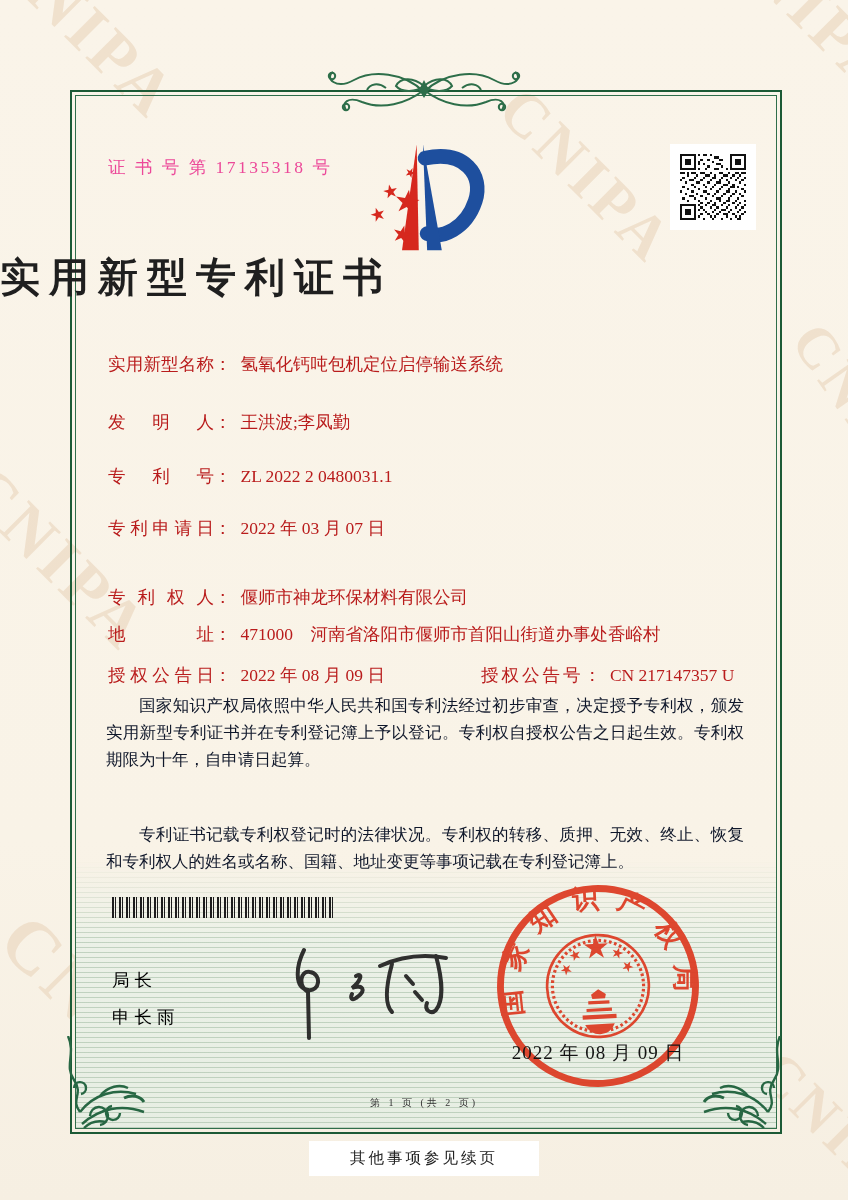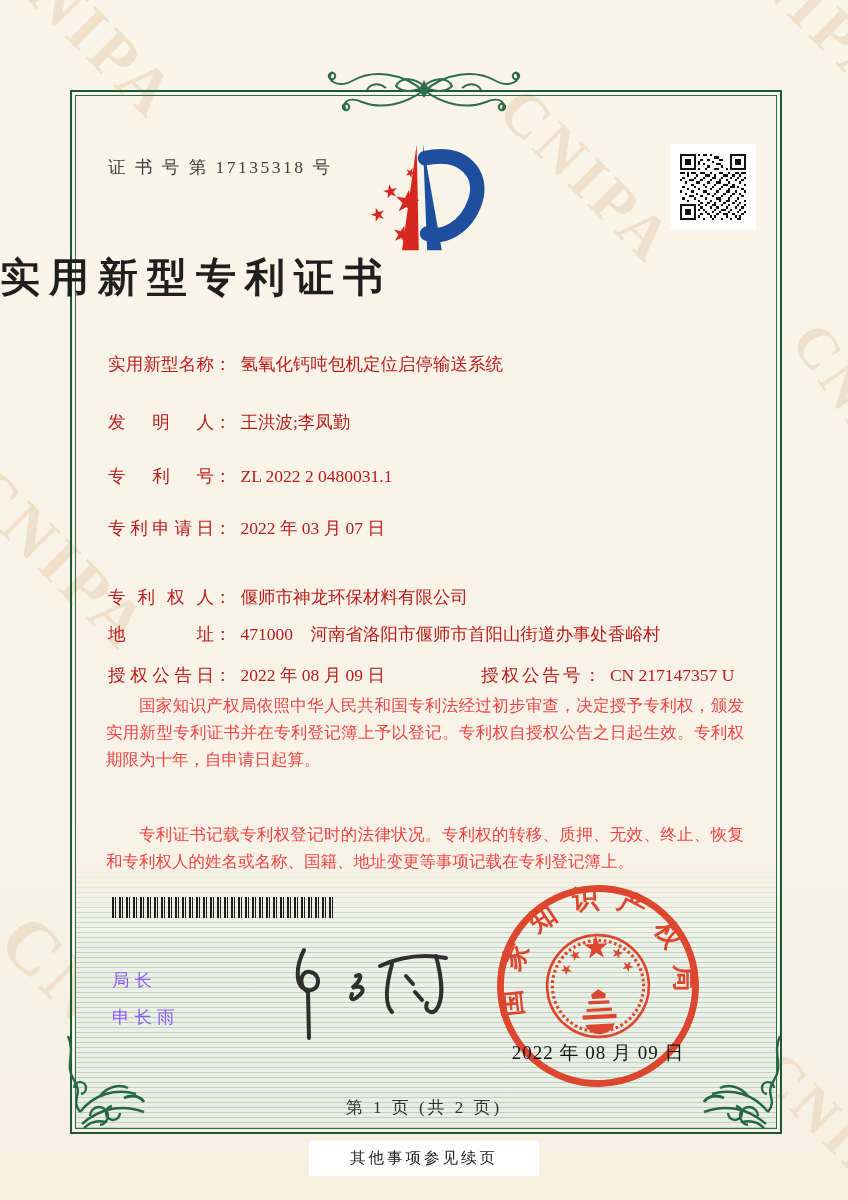--- a/index.html
+++ b/index.html
@@ -17,54 +17,54 @@
   .frame{position:absolute;left:70px;top:90px;width:708px;height:1040px;
          border:2.5px solid #1c5a36;z-index:1;}
   .frame .inner-line{position:absolute;inset:3px;border:1px solid #2f6e4a;}
   .guilloche{position:absolute;left:4px;right:4px;bottom:4px;height:268px;
       background:
         repeating-linear-gradient(0deg, rgba(124,160,128,.38) 0 1px, rgba(0,0,0,0) 1px 5px),
         linear-gradient(180deg,#edf2e9,#e7eee3);
       -webkit-mask-image:linear-gradient(180deg,transparent 0,#000 30%);
       mask-image:linear-gradient(180deg,transparent 0,#000 30%);}
 
-  .cert-number{left:108px;top:155px;font-size:17.5px;letter-spacing:2.5px;color:#404040;z-index:3;}
+  .cert-number{left:108px;top:155px;font-size:17.5px;letter-spacing:2.5px;color:#ec4899;z-index:3;}
   .title{left:0;width:100%;top:250px;text-align:left;font-size:40px;font-weight:bold;
          letter-spacing:9px;color:#1f1f1f;z-index:3;}
 
   .qr{left:670px;top:144px;width:86px;height:86px;background:#fff;z-index:3;
       display:flex;align-items:center;justify-content:center;}
   .qr svg{width:66px;height:66px;}
 
   .logo{left:356px;top:140px;width:136px;height:118px;z-index:3;}
 
   .field{left:108px;font-size:17.5px;color:#b91c1c;z-index:3;white-space:nowrap;}
   .flabel{display:inline-block;width:106px;text-align:justify;text-align-last:justify;
           vertical-align:bottom;}
   .fvalue{margin-left:9px;}
   .fpair2{margin-left:96px;}
   .fpair2 .flabel2{letter-spacing:3px;text-align:right;}
 
   .para{left:106px;width:638px;font-size:16.5px;line-height:27px;text-align:justify;
-        text-indent:2em;color:#ef4444;z-index:3;margin:0;}
+        text-indent:2em;color:#0f172a;z-index:3;margin:0;}
 
   .barcode{left:112px;top:897px;width:224px;height:21px;z-index:3;
      background:repeating-linear-gradient(90deg,
        #1d1d1d 0 2px,transparent 2px 3px,#1d1d1d 3px 4px,transparent 4px 7px,
        #1d1d1d 7px 9px,transparent 9px 10px,#1d1d1d 10px 11px,transparent 11px 14px);}
 
-  .director{left:112px;font-size:17.5px;letter-spacing:5px;color:#8b5cf6;z-index:4;}
+  .director{left:112px;font-size:17.5px;letter-spacing:5px;color:#000000;z-index:4;}
   .signature{left:252px;top:942px;z-index:4;}
 
   .seal{left:492px;top:880px;width:212px;height:212px;z-index:5;opacity:.93;
         transform:rotate(-3deg);}
   .seal-date{left:492px;top:1040px;width:212px;text-align:center;font-size:19px;
              letter-spacing:1px;color:#141414;z-index:6;}
 
-  .page-num{left:0;width:100%;top:1096px;text-align:center;font-size:17px;
+  .page-num{left:0;width:100%;top:1096px;text-align:center;font-size:10px;
             letter-spacing:3px;color:#333;z-index:4;}
   .note-box{left:50%;transform:translateX(-50%);top:1141px;background:#fff;
             padding:7px 41px;font-size:15.5px;letter-spacing:3px;color:#222;z-index:4;}
 
   .ornament-top{left:50%;transform:translateX(-50%);top:66px;z-index:2;}
   .corner{z-index:2;}
   .corner.right{transform:scaleX(-1);}
 </style>
 </head>
 <body>

